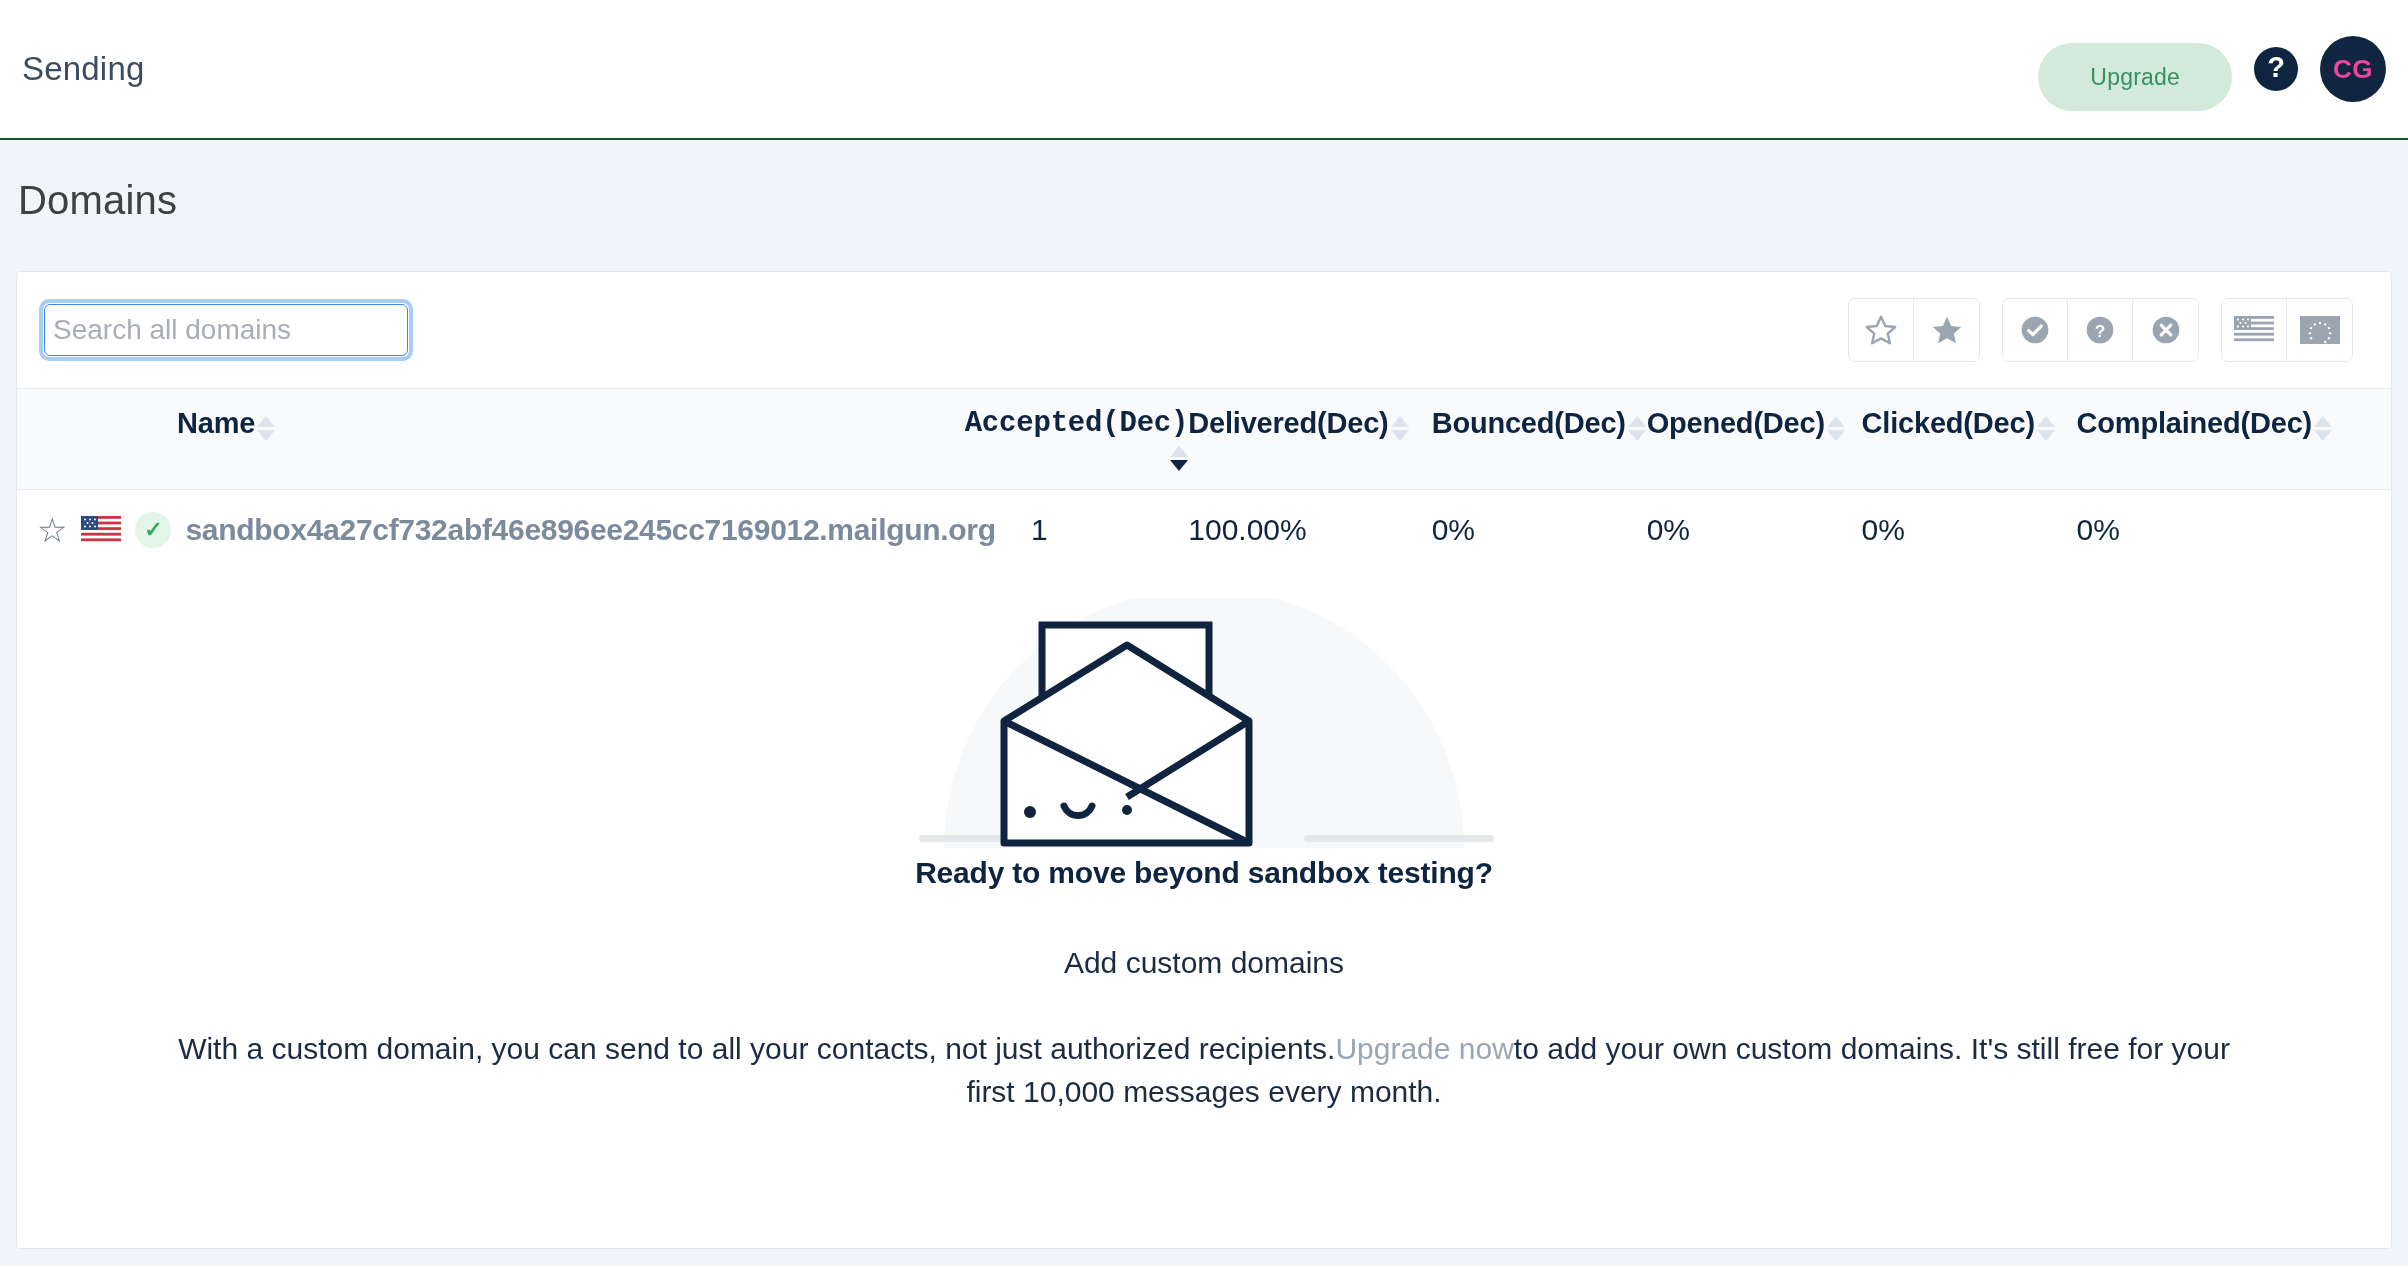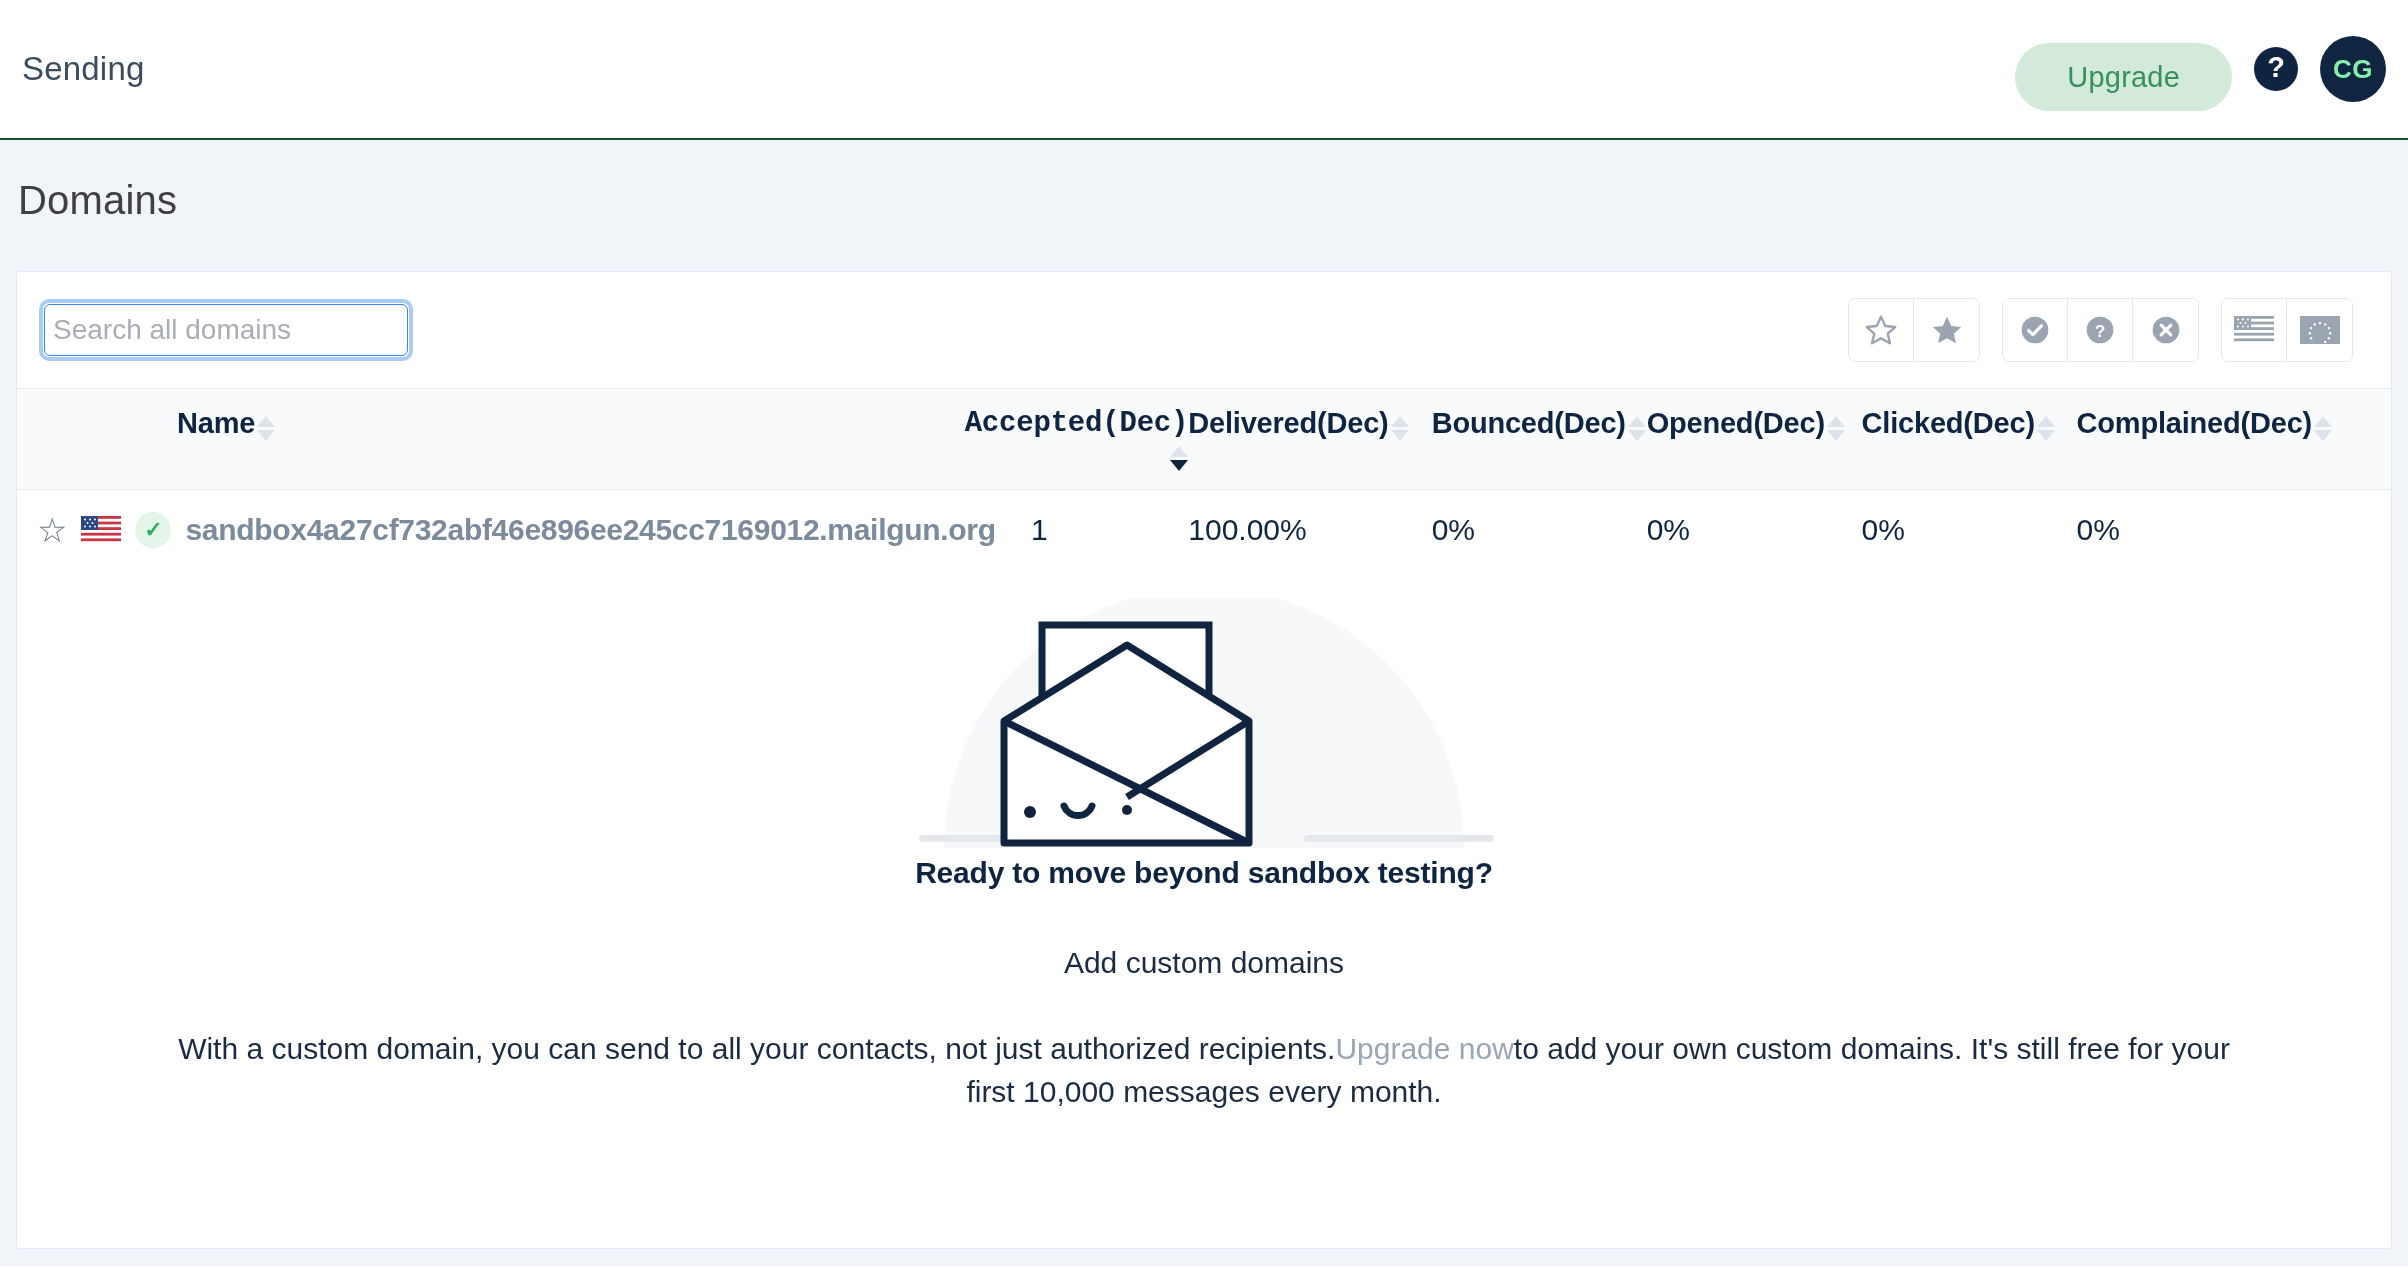--- a/index.html
+++ b/index.html
@@ -31,21 +31,21 @@
     align-items: center;
     gap: 22px;
   }
   .btn-upgrade {
     background: #d3e9da;
     color: #37915e;
     border: none;
     border-radius: 34px;
     height: 68px;
     padding: 13px 52px;
-    font-size: 29px;
+    font-size: 23px;
     font-family: "Liberation Sans", sans-serif;
     cursor: pointer;
     letter-spacing: .2px;
     margin-top: 16px;
   }
   .btn-feedback {
     background: #f3f4f6;
     color: #394b60;
     border: none;
     border-radius: 34px;
@@ -65,21 +65,21 @@
     font-size: 29px; font-weight: bold;
     cursor: pointer;
     border: none;
     line-height: 1;
     padding-bottom: 3px;
   }
   .avatar {
     width: 66px; height: 66px;
     border-radius: 50%;
     background: #102540;
-    color: #86efac;
+    color: #ec4899;
     display: flex; align-items: center; justify-content: center;
     font-size: 26px; font-weight: bold;
     letter-spacing: .5px;
     cursor: pointer;
   }
 
   
   .page {
     background: #f1f5f9;
     height: 1126px;

